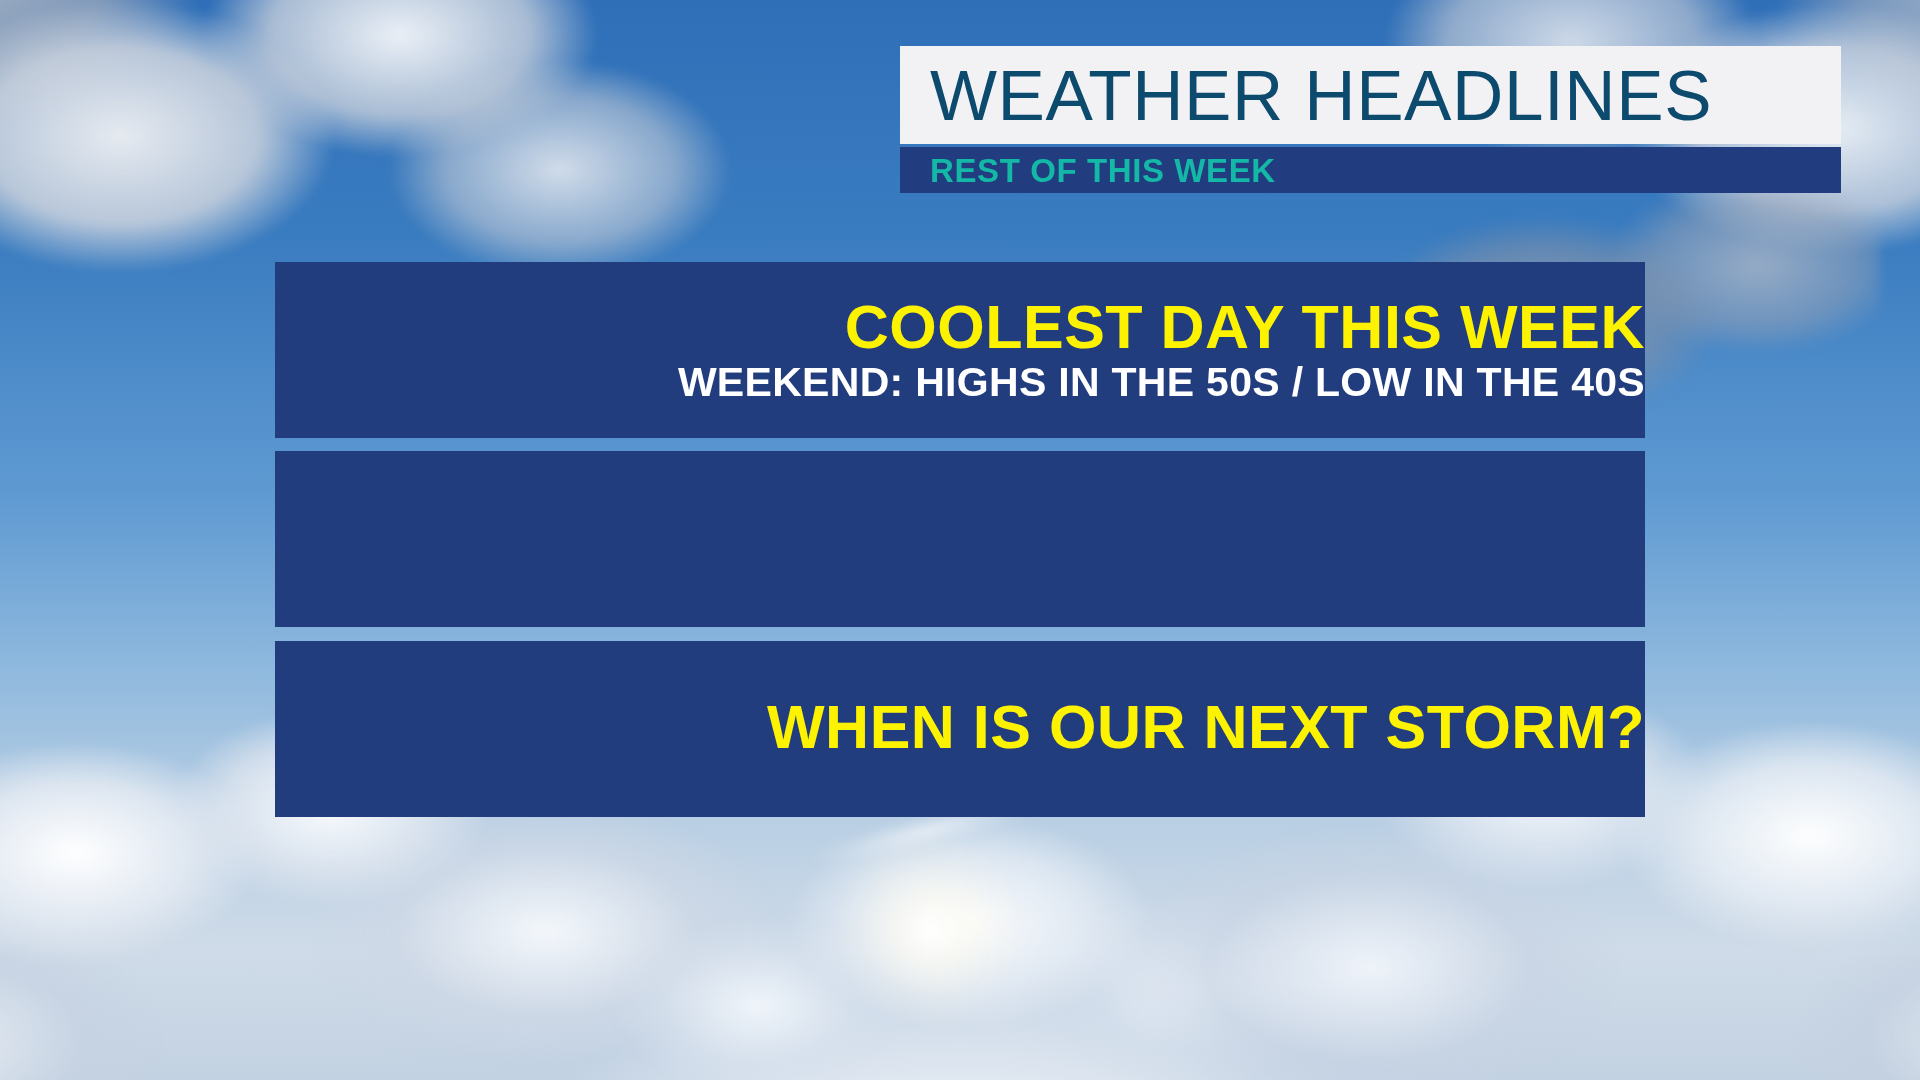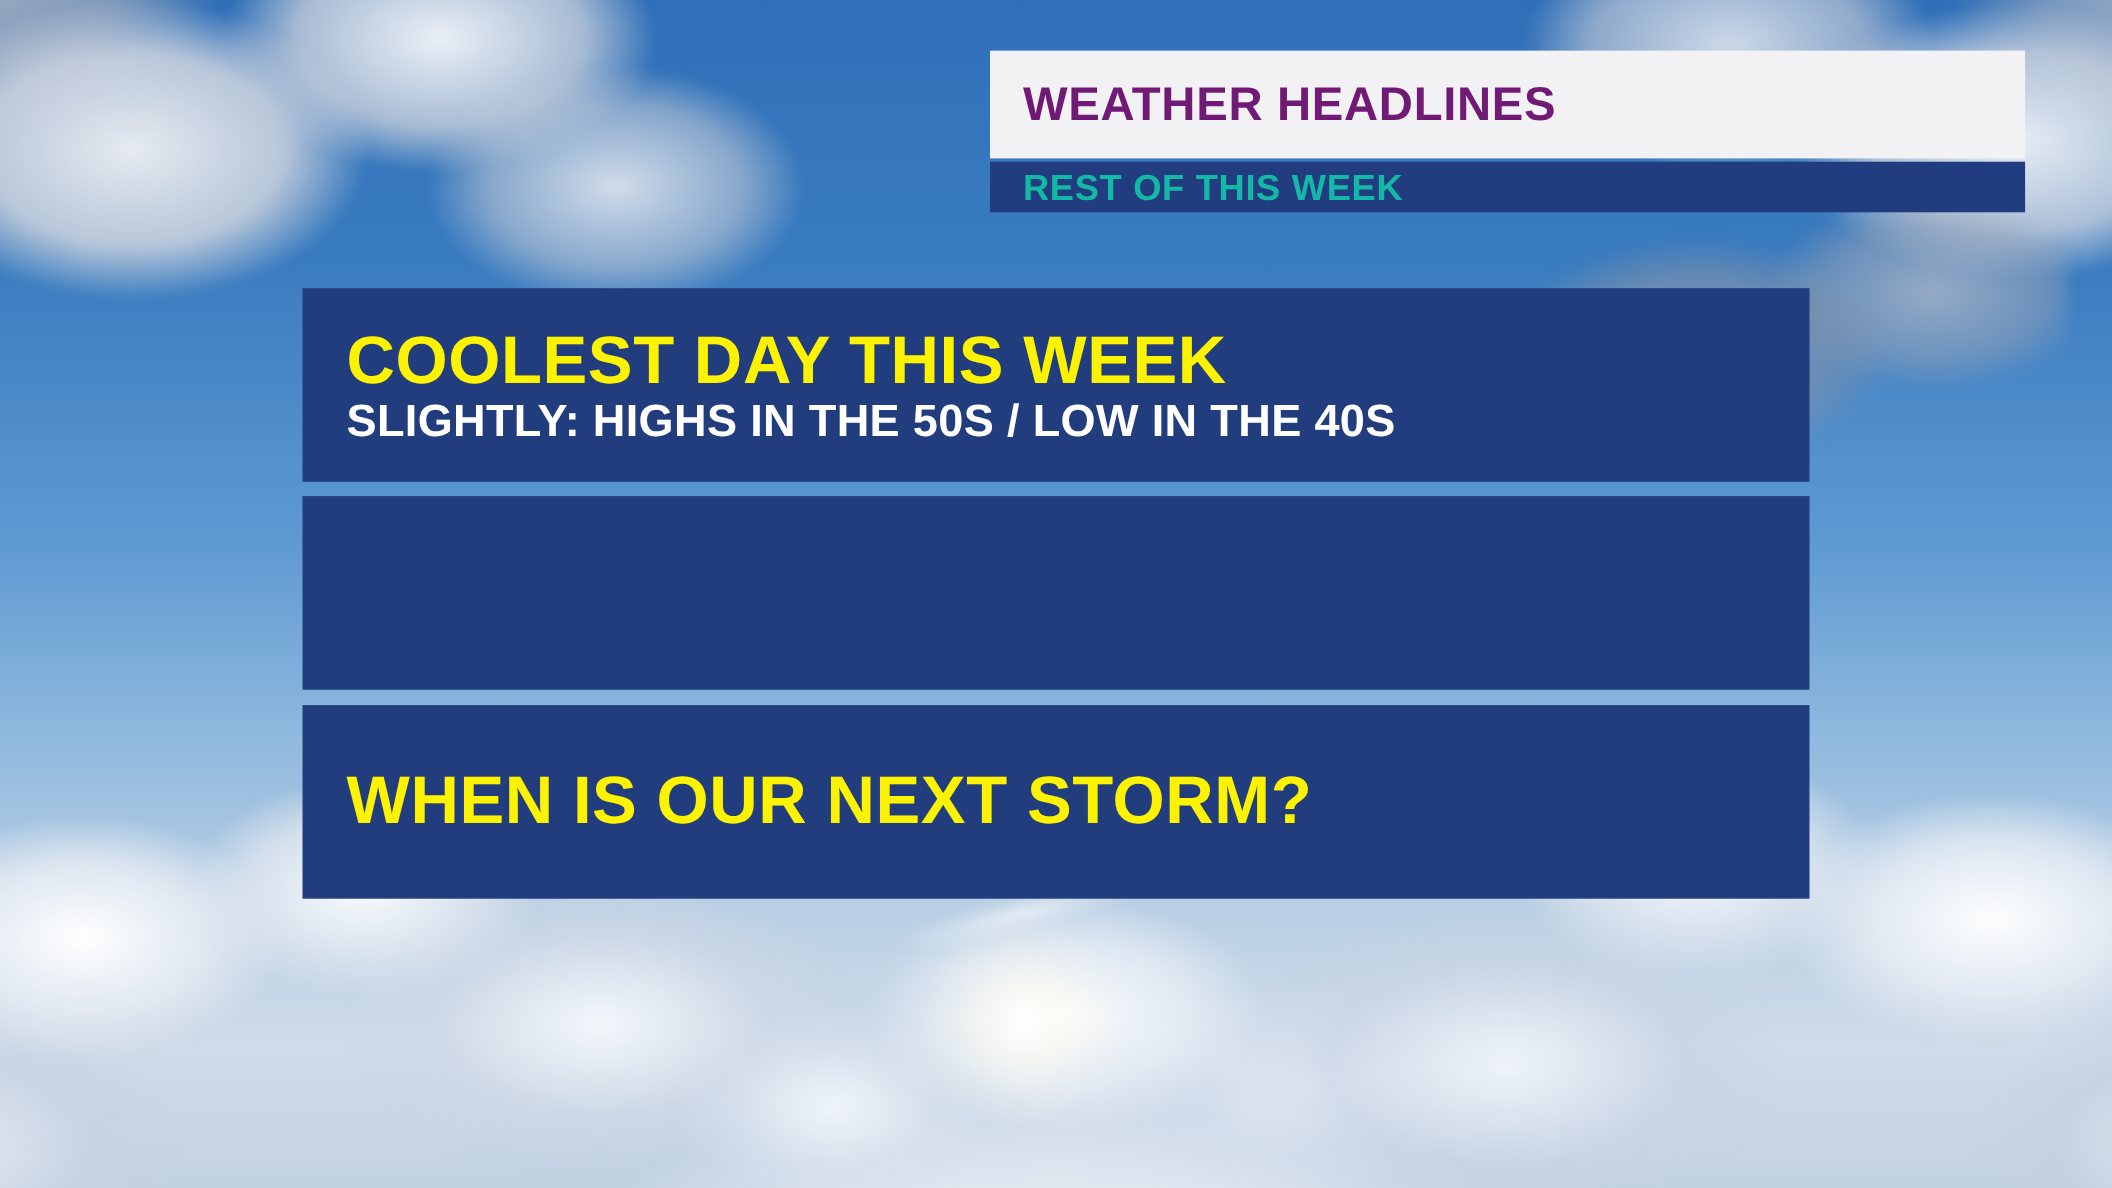--- a/index.html
+++ b/index.html
@@ -125,23 +125,23 @@
     top: 46px;
     width: 941px;
     height: 98px;
     background: #f2f2f4;
     display: flex;
     align-items: center;
     padding-left: 30px;
     box-sizing: border-box;
   }
   .header-title-text {
-    color: #701a75;
-    font-size: 43px;
-    font-weight: bold;
+    color: #0c4a6e;
+    font-size: 71px;
+    font-weight: normal;
     letter-spacing: 0.6px;
     line-height: 1;
     white-space: nowrap;
   }
 
   .header-sub-box {
     position: absolute;
     left: 900px;
     top: 147px;
     width: 941px;
@@ -166,21 +166,21 @@
     position: absolute;
     left: 275px;
     top: 262px;
     width: 1370px;
   }
   .panel {
     background: #223d7e;
     box-sizing: border-box;
     display: flex;
     flex-direction: column;
-    align-items: flex-start;
+    align-items: flex-end;
     justify-content: center;
     width: 100%;
     padding-left: 40px;
   }
   .panel-1 { height: 176px; margin-bottom: 13px; }
   .panel-2 { height: 176px; margin-bottom: 14px; }
   .panel-3 { height: 176px; }
 
   .panel-title {
     color: #fdf200;
@@ -222,21 +222,21 @@
   </div>
 
   <div class="header-sub-box">
     <div class="header-sub-text">REST OF THIS WEEK</div>
   </div>
 
   <div class="panels">
 
     <div class="panel panel-1">
       <div class="panel-title">COOLEST DAY THIS WEEK</div>
-      <div class="panel-sub">SLIGHTLY: HIGHS IN THE 50S / LOW IN THE 40S</div>
+      <div class="panel-sub">WEEKEND: HIGHS IN THE 50S / LOW IN THE 40S</div>
     </div>
 
     <div class="panel panel-2">
     </div>
 
     <div class="panel panel-3">
       <div class="panel-title">WHEN IS OUR NEXT STORM?</div>
     </div>
 
   </div>

